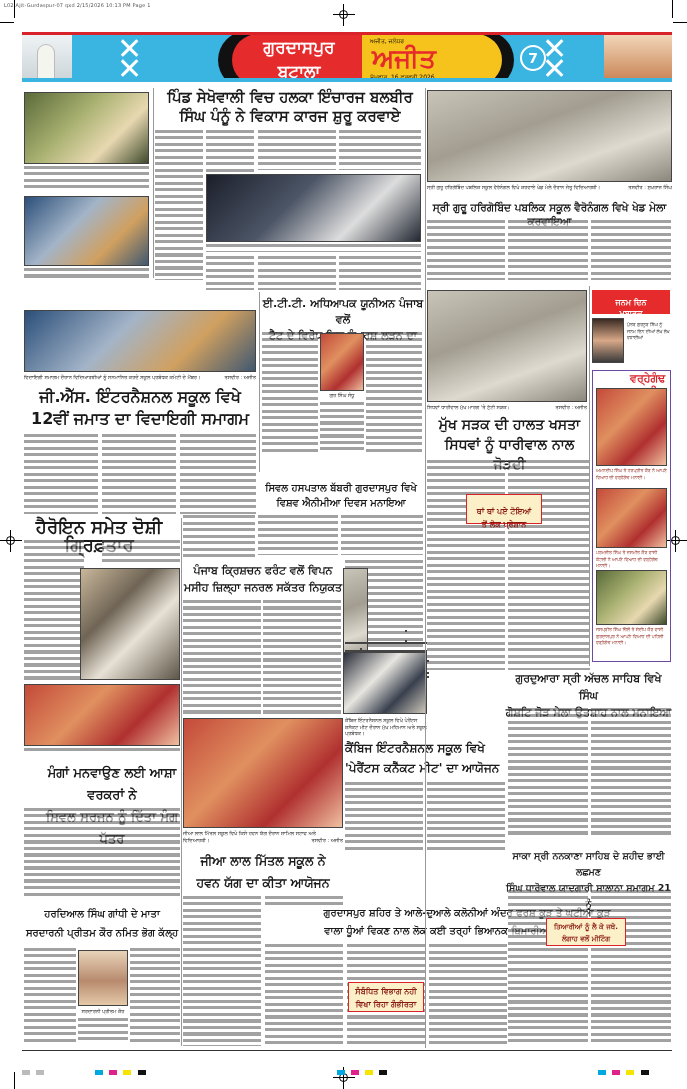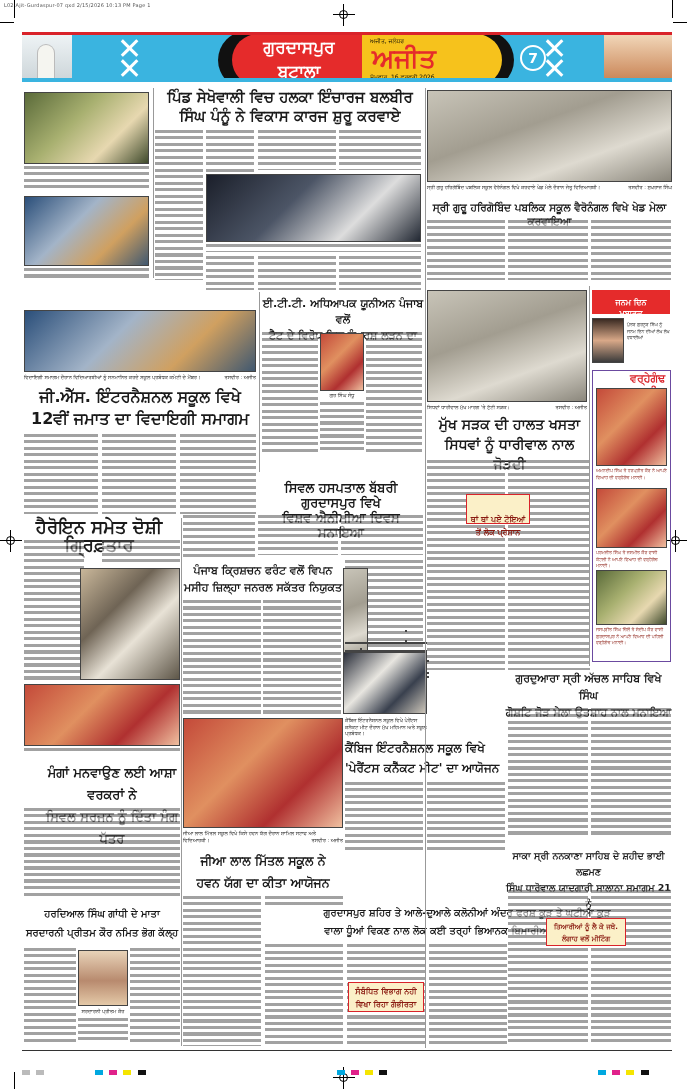--- a/index.html
+++ b/index.html
@@ -142,21 +142,21 @@
 <div class="abs caption" style="left:427px;top:404px;width:160px;">
   <span>ਸਿਧਵਾਂ ਧਾਰੀਵਾਲ ਮੁੱਖ ਮਾਰਗ 'ਤੇ ਟੁੱਟੀ ਸੜਕ।</span>
   <span style="float:right">ਤਸਵੀਰ : ਅਜੀਤ</span>
 </div>
 <div class="abs headline" style="left:427px;top:414px;width:165px;font-size:14px;line-height:20px;">
   <div>ਮੁੱਖ ਸੜਕ ਦੀ ਹਾਲਤ ਖਸਤਾ</div>
   <div>ਸਿਧਵਾਂ ਨੂੰ ਧਾਰੀਵਾਲ ਨਾਲ ਜੋੜਦੀ</div>
 </div>
 <div class="abs text-col" style="left:427px;top:460px;width:78px;height:210px;"></div>
 <div class="abs text-col" style="left:508px;top:460px;width:82px;height:210px;"></div>
-<div class="abs boxed" style="left:466px;top:494px;width:64px;height:30px;font-size:8px;line-height:13px;padding-top:18px;">
+<div class="abs boxed" style="left:466px;top:494px;width:76px;height:30px;font-size:8px;line-height:13px;padding-top:10px;">
   <div>ਥਾਂ ਥਾਂ ਪਏ ਟੋਇਆਂ</div>
   <div>ਤੋਂ ਲੋਕ ਪ੍ਰੇਸ਼ਾਨ</div>
 </div>
 
 <div class="abs birthday" style="left:592px;top:290px;width:78px;height:24px;font-size:8px;line-height:11px;padding-top:7px;">
   <div>ਜਨਮ ਦਿਨ</div>
   <div>ਮੁਬਾਰਕ</div>
 </div>
 <div class="abs photo" style="left:592px;top:318px;width:32px;height:45px;background:linear-gradient(180deg,#3a2a22,#d8a888 50%,#3b3b3b);"></div>
 <div class="abs caption" style="left:627px;top:322px;width:44px;font-size:4.5px;">ਪੁੱਤਰ ਗੁਰਨੂਰ ਸਿੰਘ ਨੂੰ ਜਨਮ ਦਿਨ ਦੀਆਂ ਲੱਖ ਲੱਖ ਵਧਾਈਆਂ</div>
@@ -167,21 +167,21 @@
 <div class="abs photo warm" style="left:596px;top:488px;width:71px;height:60px;"></div>
 <div class="abs caption" style="left:596px;top:550px;width:71px;font-size:4.5px;color:#8a1a10;">ਪਰਮਜੀਤ ਸਿੰਘ ਤੇ ਜਸਮੀਤ ਕੌਰ ਵਾਸੀ ਕੋਟਲੀ ਨੇ ਆਪਣੇ ਵਿਆਹ ਦੀ ਵਰ੍ਹੇਗੰਢ ਮਨਾਈ।</div>
 <div class="abs photo green" style="left:596px;top:570px;width:71px;height:55px;"></div>
 <div class="abs caption" style="left:596px;top:627px;width:71px;font-size:4.5px;color:#8a1a10;">ਜਸਪ੍ਰੀਤ ਸਿੰਘ ਢਿੱਲੋਂ ਤੇ ਸੰਦੀਪ ਕੌਰ ਵਾਸੀ ਗੁਰਦਾਸਪੁਰ ਨੇ ਆਪਣੇ ਵਿਆਹ ਦੀ ਪਹਿਲੀ ਵਰ੍ਹੇਗੰਢ ਮਨਾਈ।</div>
 
 <div class="abs headline" style="left:24px;top:518px;width:150px;font-size:18px;line-height:18px;">ਹੈਰੋਇਨ ਸਮੇਤ ਦੋਸ਼ੀ ਗ੍ਰਿਫ਼ਤਾਰ</div>
 <div class="abs text-col" style="left:24px;top:540px;width:60px;height:140px;"></div>
 <div class="abs text-col" style="left:102px;top:540px;width:78px;height:24px;"></div>
 <div class="abs photo dark" style="left:80px;top:568px;width:100px;height:112px;background:linear-gradient(135deg,#c9b79a,#6f6455 35%,#e8e2d6 60%,#5e5648);"></div>
 
-<div class="abs headline" style="left:258px;top:480px;width:166px;font-size:13px;line-height:15px;">
+<div class="abs headline" style="left:258px;top:480px;width:166px;font-size:10px;line-height:15px;">
   <div>ਸਿਵਲ ਹਸਪਤਾਲ ਬੱਬਰੀ ਗੁਰਦਾਸਪੁਰ ਵਿਖੇ</div>
   <div>ਵਿਸ਼ਵ ਐਨੀਮੀਆ ਦਿਵਸ ਮਨਾਇਆ</div>
 </div>
 <div class="abs text-col" style="left:183px;top:515px;width:72px;height:45px;"></div>
 <div class="abs text-col" style="left:258px;top:515px;width:80px;height:40px;"></div>
 <div class="abs text-col" style="left:341px;top:515px;width:82px;height:40px;"></div>
 
 <div class="abs headline" style="left:183px;top:562px;width:160px;font-size:11px;line-height:17px;">
   <div>ਪੰਜਾਬ ਕ੍ਰਿਸ਼ਚਨ ਫਰੰਟ ਵਲੋਂ ਵਿਪਨ</div>
   <div>ਮਸੀਹ ਜ਼ਿਲ੍ਹਾ ਜਨਰਲ ਸਕੱਤਰ ਨਿਯੁਕਤ</div>

